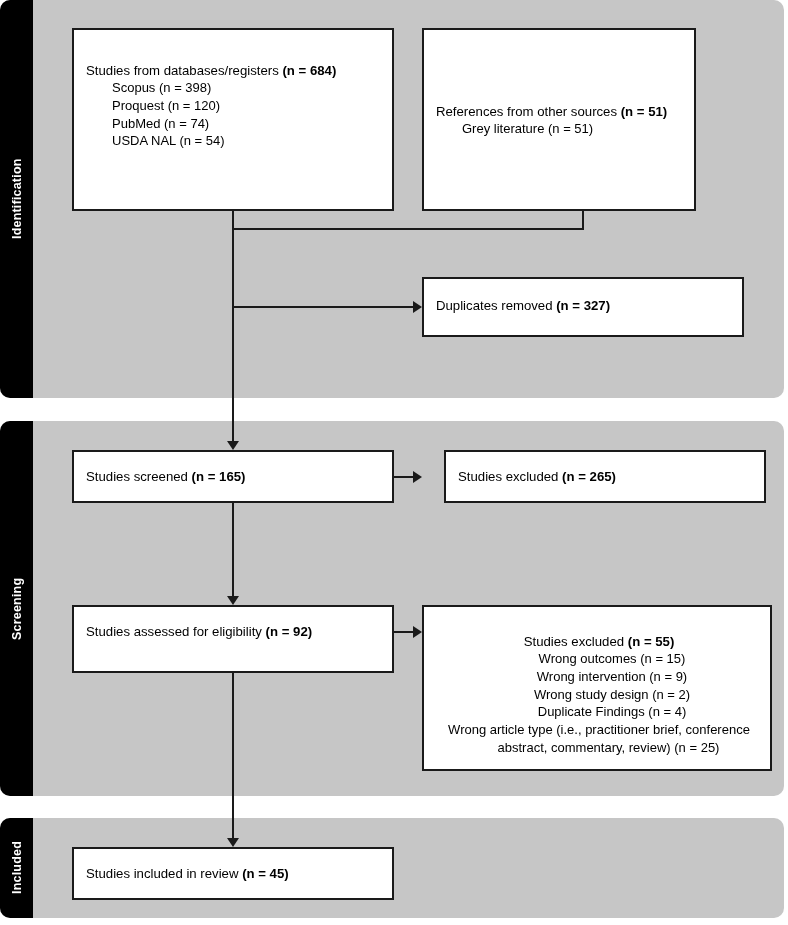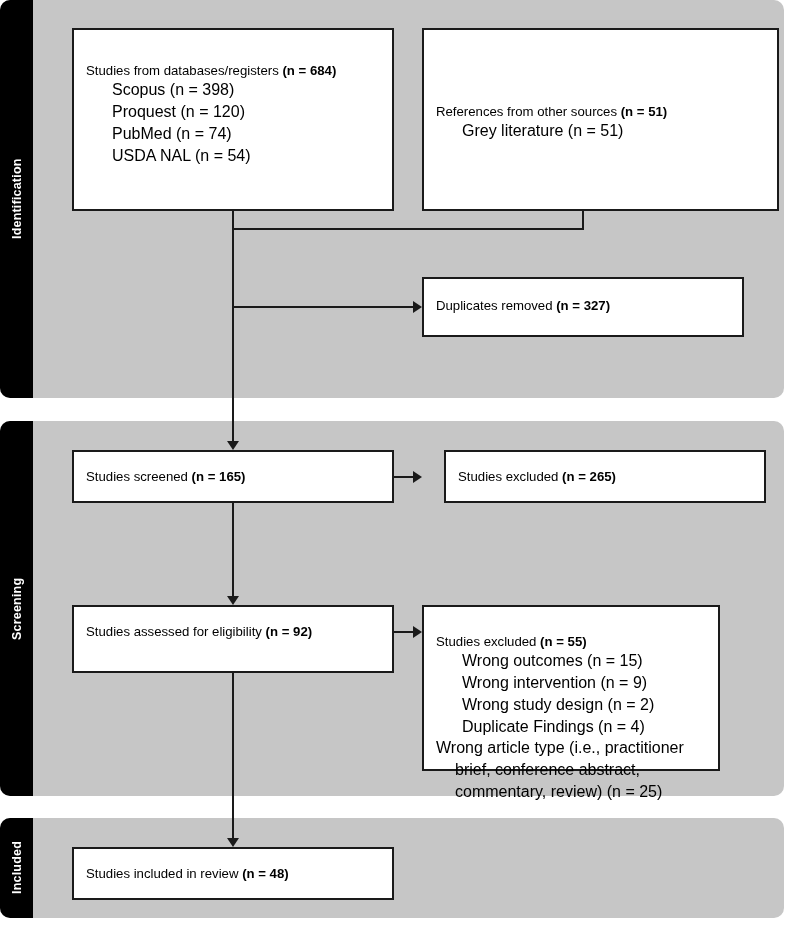--- a/index.html
+++ b/index.html
@@ -77,46 +77,46 @@
     line-height: 1.32;
     white-space: nowrap;
   }
   .node-title b { font-weight: bold; }
   .sub-list {
     margin: 0;
     padding: 0 0 0 26px;
     list-style: none;
   }
   .sub-list li {
-    font-size: 16px;
+    font-size: 13px;
     color: #000000;
     line-height: 1.36;
     white-space: nowrap;
   }
   .sub-list li.wrap {
     white-space: normal;
     text-indent: -19px;
     padding-left: 0;
     margin-left: -7px;
   }
 
   
   #node-databases    { left: 72px;  top: 28px;  width: 322px; height: 183px; }
   #node-databases .node-inner { top: 32px; }
-  #node-other        { left: 422px; top: 28px;  width: 357px; height: 183px; }
+  #node-other        { left: 422px; top: 28px;  width: 274px; height: 183px; }
   #node-other .node-inner { top: 73px; }
   #node-duplicates   { left: 422px; top: 277px; width: 322px; height: 60px; }
   #node-duplicates .node-inner { top: 18px; }
   #node-screened     { left: 72px;  top: 450px; width: 322px; height: 53px; }
   #node-screened .node-inner { top: 16px; }
   #node-excl-screen  { left: 444px; top: 450px; width: 322px; height: 53px; }
   #node-excl-screen .node-inner { top: 16px; }
   #node-eligibility  { left: 72px;  top: 605px; width: 322px; height: 68px; }
   #node-eligibility .node-inner { top: 16px; }
-  #node-excl-elig    { left: 422px; top: 605px; width: 298px; height: 166px; }
+  #node-excl-elig    { left: 422px; top: 605px; width: 350px; height: 166px; text-align: center; }
   #node-excl-elig .node-inner { top: 26px; }
   #node-included     { left: 72px;  top: 847px; width: 322px; height: 53px; }
   #node-included .node-inner { top: 16px; }
 
   
   .line {
     position: absolute;
     background: #1a1a1a;
   }
   .vline { width: 2px; }
@@ -234,17 +234,17 @@
         <li>Wrong intervention (n = 9)</li>
         <li>Wrong study design (n = 2)</li>
         <li>Duplicate Findings (n = 4)</li>
         <li class="wrap">Wrong article type (i.e., practitioner brief, conference abstract, commentary, review) (n = 25)</li>
       </ul>
     </div>
   </div>
 
   <div class="node" id="node-included">
     <div class="node-inner">
-      <div class="node-title"><span>Studies included in review </span><b>(n = 48)</b></div>
+      <div class="node-title"><span>Studies included in review </span><b>(n = 45)</b></div>
     </div>
   </div>
 
 </div>
 
 </body></html>

